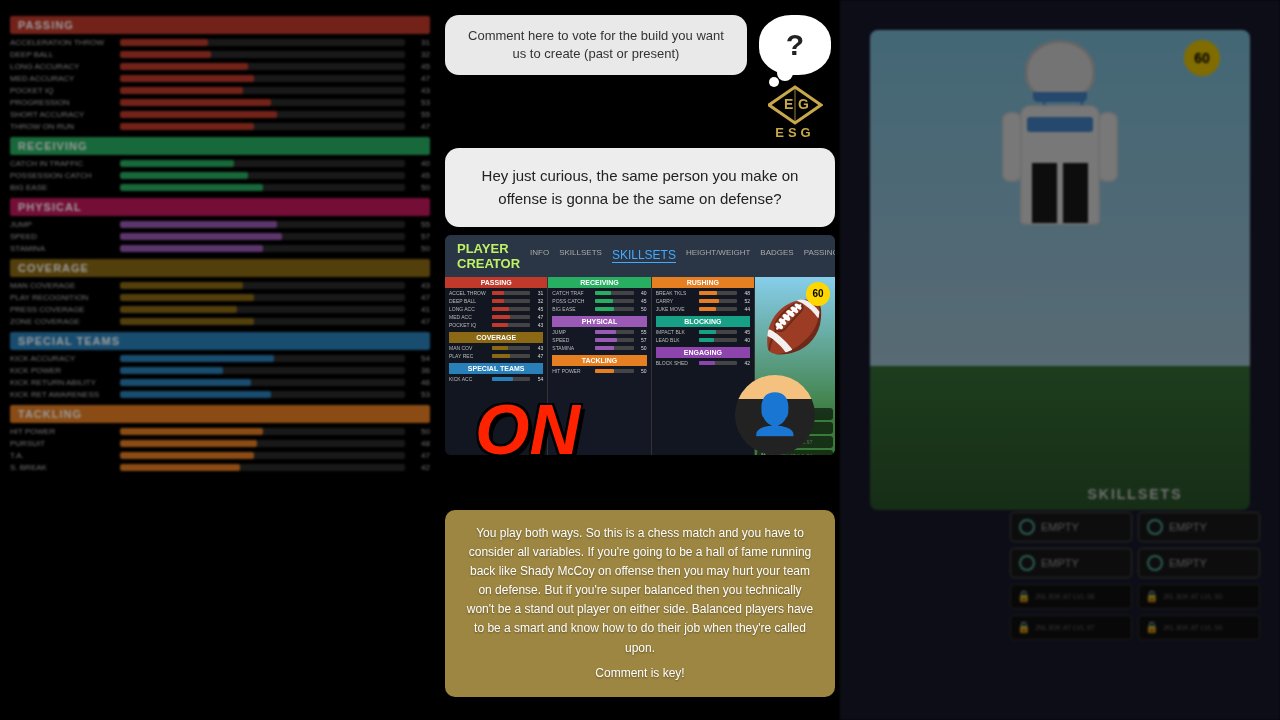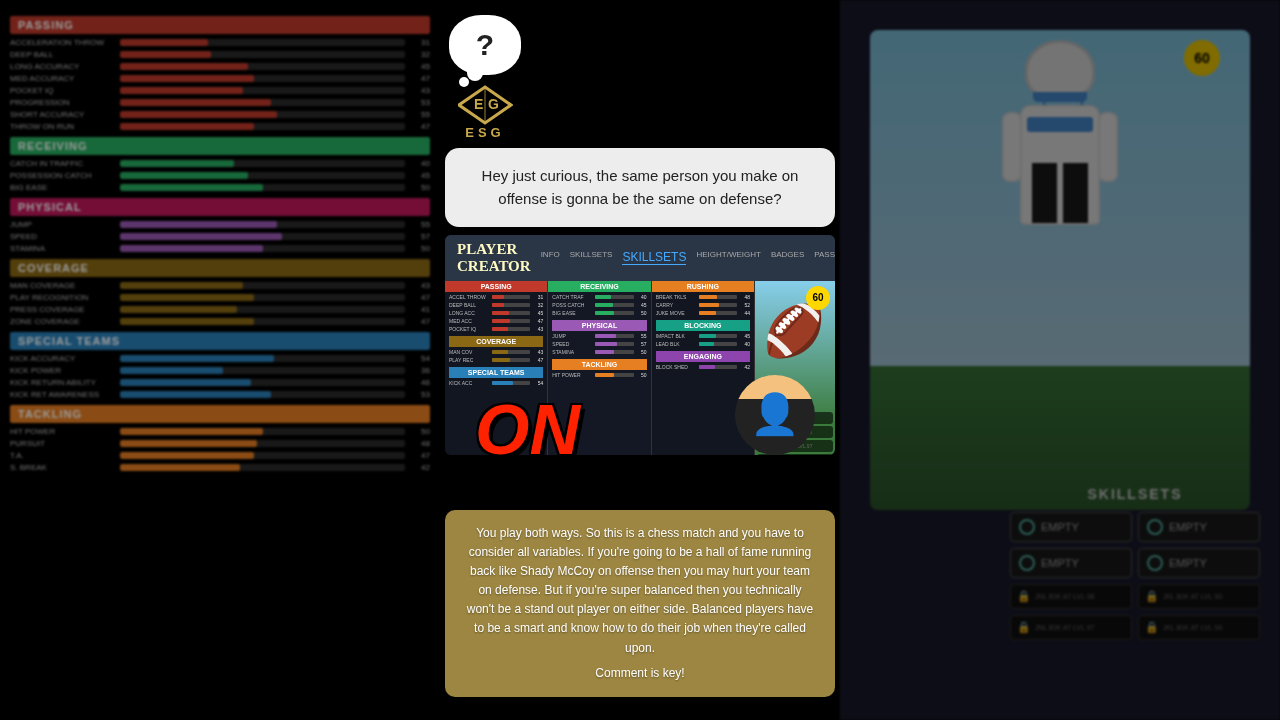--- a/index.html
+++ b/index.html
@@ -339,20 +339,23 @@
         <span style="font-size:11px;color:#888;">🔒</span>
         <span style="color:#666;font-size:7px;">JKL 80K AT LVL 94</span>
       </div>
     </div>
   </div>
 </div>
 
 <div style="position:absolute;top:0;left:50%;transform:translateX(-50%);width:400px;height:720px;z-index:10;display:flex;flex-direction:column;align-items:center;">
 
   <div style="display:flex;align-items:flex-start;margin-top:15px;width:390px;gap:8px;">
+    <div style="flex:1;background:rgba(245,245,245,0.95);border-radius:14px;padding:12px 16px;">
+      <p style="font-size:13px;color:#333;line-height:1.4;text-align:center;margin:0;">Comment here to vote for the build you want us to create (past or present)</p>
+    </div>
 
     <div style="flex-shrink:0;width:80px;display:flex;flex-direction:column;align-items:center;">
       <div style="width:72px;height:60px;background:#fff;border-radius:45%;position:relative;display:flex;align-items:center;justify-content:center;box-shadow:0 2px 8px rgba(0,0,0,0.3);">
         <span style="font-size:30px;font-weight:900;color:#222;">?</span>
         <div style="position:absolute;bottom:-6px;left:18px;width:16px;height:16px;background:#fff;border-radius:50%;"></div>
         <div style="position:absolute;bottom:-12px;left:10px;width:10px;height:10px;background:#fff;border-radius:50%;"></div>
       </div>
 
       <div style="margin-top:10px;display:flex;flex-direction:column;align-items:center;">
 
@@ -370,21 +373,21 @@
     </div>
   </div>
 
   <div style="width:390px;background:rgba(255,255,255,0.93);border-radius:14px;padding:16px 24px;margin-top:8px;">
     <p style="font-size:15px;color:#222;line-height:1.55;text-align:center;margin:0;">Hey just curious, the same person you make on offense is gonna be the same on defense?</p>
   </div>
 
   <div style="width:390px;height:220px;background:#1a2030;border-radius:6px;margin-top:8px;overflow:hidden;position:relative;">
 
     <div style="background:#2a3545;padding:6px 12px;display:flex;align-items:center;gap:10px;">
-      <span style="color:#fef9c3;font-size:15px;font-weight:bold;font-family:Liberation Serif, serif;">PLAYER CREATOR</span>
+      <span style="color:#bef264;font-size:13px;font-weight:bold;">PLAYER CREATOR</span>
       <div style="display:flex;gap:10px;">
         <span style="font-size:8px;color:#aaa;">INFO</span>
         <span style="font-size:8px;color:#aaa;">SKILLSETS</span>
         <span style="font-size:12px;color:#4af;border-bottom:1px solid #4af;">SKILLSETS</span>
         <span style="font-size:8px;color:#aaa;">HEIGHT/WEIGHT</span>
         <span style="font-size:8px;color:#aaa;">BADGES</span>
         <span style="font-size:8px;color:#aaa;">PASSING</span>
       </div>
     </div>
 

